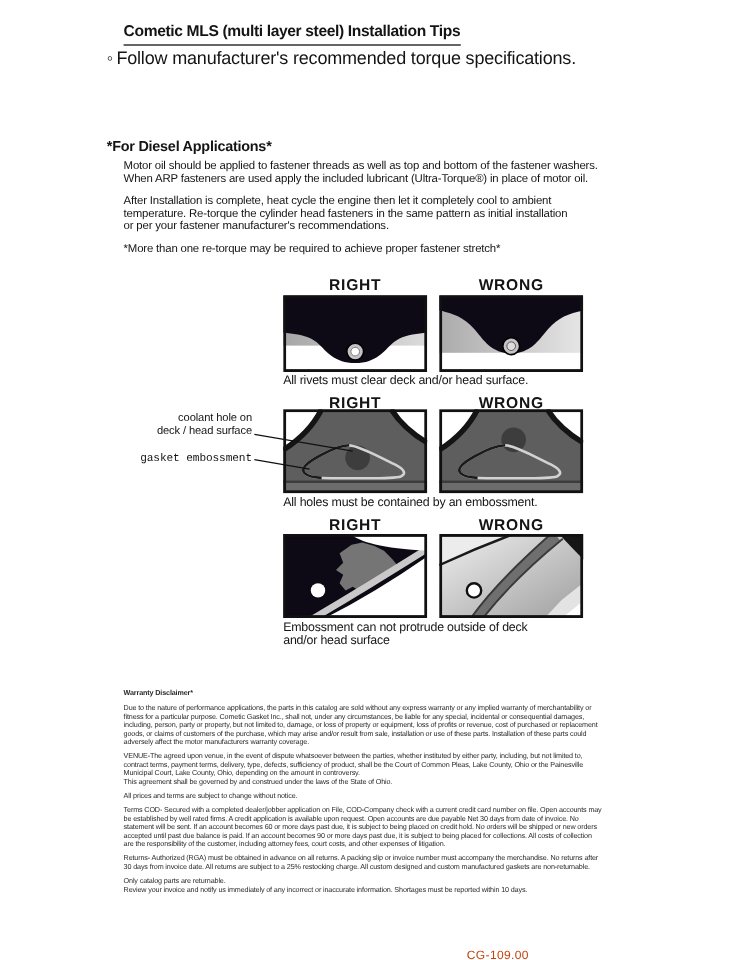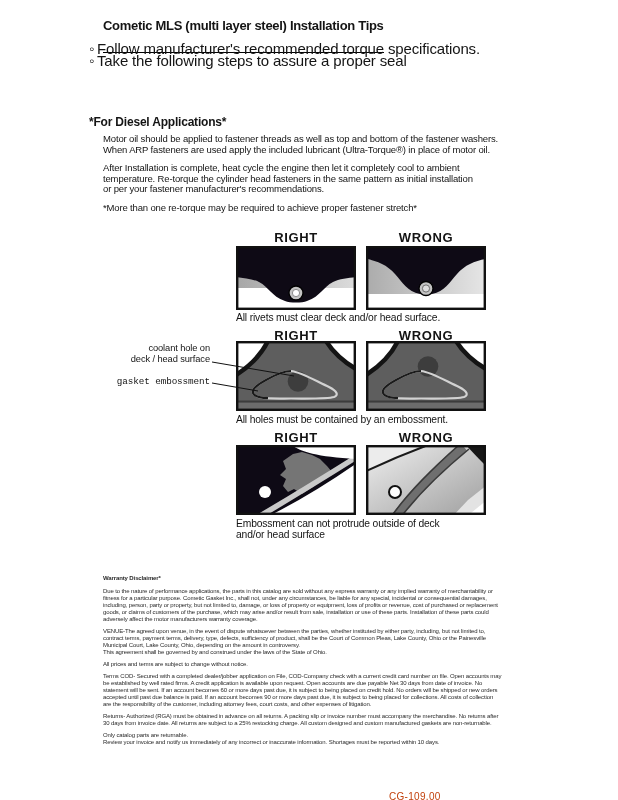--- a/index.html
+++ b/index.html
@@ -6,21 +6,21 @@
   body{
     width:618px;height:800px;position:relative;background:#ffffff;
     font-family:"Liberation Sans","DejaVu Sans",sans-serif;
     color:#141414;overflow:hidden;
   }
   .abs{position:absolute;}
   .pre{white-space:pre-line;}
   
   .title{
     left:103px;top:18px;font-size:13px;font-weight:bold;letter-spacing:-0.3px;
-    border-bottom:1.6px solid #000;padding-bottom:19px;display:inline-block;
+    border-bottom:1.6px solid #000;padding-bottom:4px;display:inline-block;
   }
   
   .tips{left:89px;top:43px;width:470px;font-size:15px;letter-spacing:-0.15px;}
   .tip{line-height:12.3px;white-space:nowrap;}
   .tip.sub{margin-left:23px;}
   .tip .bullet{display:inline-block;width:8px;}
   .tip.sub .bullet{width:7px;}
   
   .h2{font-size:12px;font-weight:bold;letter-spacing:-0.2px;}
   .body{font-size:9.5px;line-height:10.6px;letter-spacing:-0.15px;width:440px;}
@@ -35,21 +35,20 @@
   .footer-code{font-size:10px;letter-spacing:0.3px;color:#c2410c;margin-top:33px;}
   svg{display:block;}
 </style>
 </head>
 <body>
 
 <div class="abs title">Cometic MLS (multi layer steel) Installation Tips</div>
 
 <div class="abs tips">
   <div class="tip"><span class="bullet">◦</span><span>Follow manufacturer's recommended torque specifications.</span></div>
-  <div class="tip"><span class="bullet">◦</span><span>Take the following steps to assure a proper seal</span></div>
 </div>
 
 <div class="abs h2" style="left:89px;top:115px;">*For Diesel Applications*</div>
 <div class="abs body pre" style="left:103px;top:134px;">Motor oil should be applied to fastener threads as well as top and bottom of the fastener washers.
 When ARP fasteners are used apply the included lubricant (Ultra-Torque®) in place of motor oil.</div>
 <div class="abs body pre" style="left:103px;top:163px;">After Installation is complete, heat cycle the engine then let it completely cool to ambient
 temperature. Re-torque the cylinder head fasteners in the same pattern as initial installation
 or per your fastener manufacturer's recommendations.</div>
 <div class="abs body" style="left:103px;top:203px;">*More than one re-torque may be required to achieve proper fastener stretch*</div>
 

